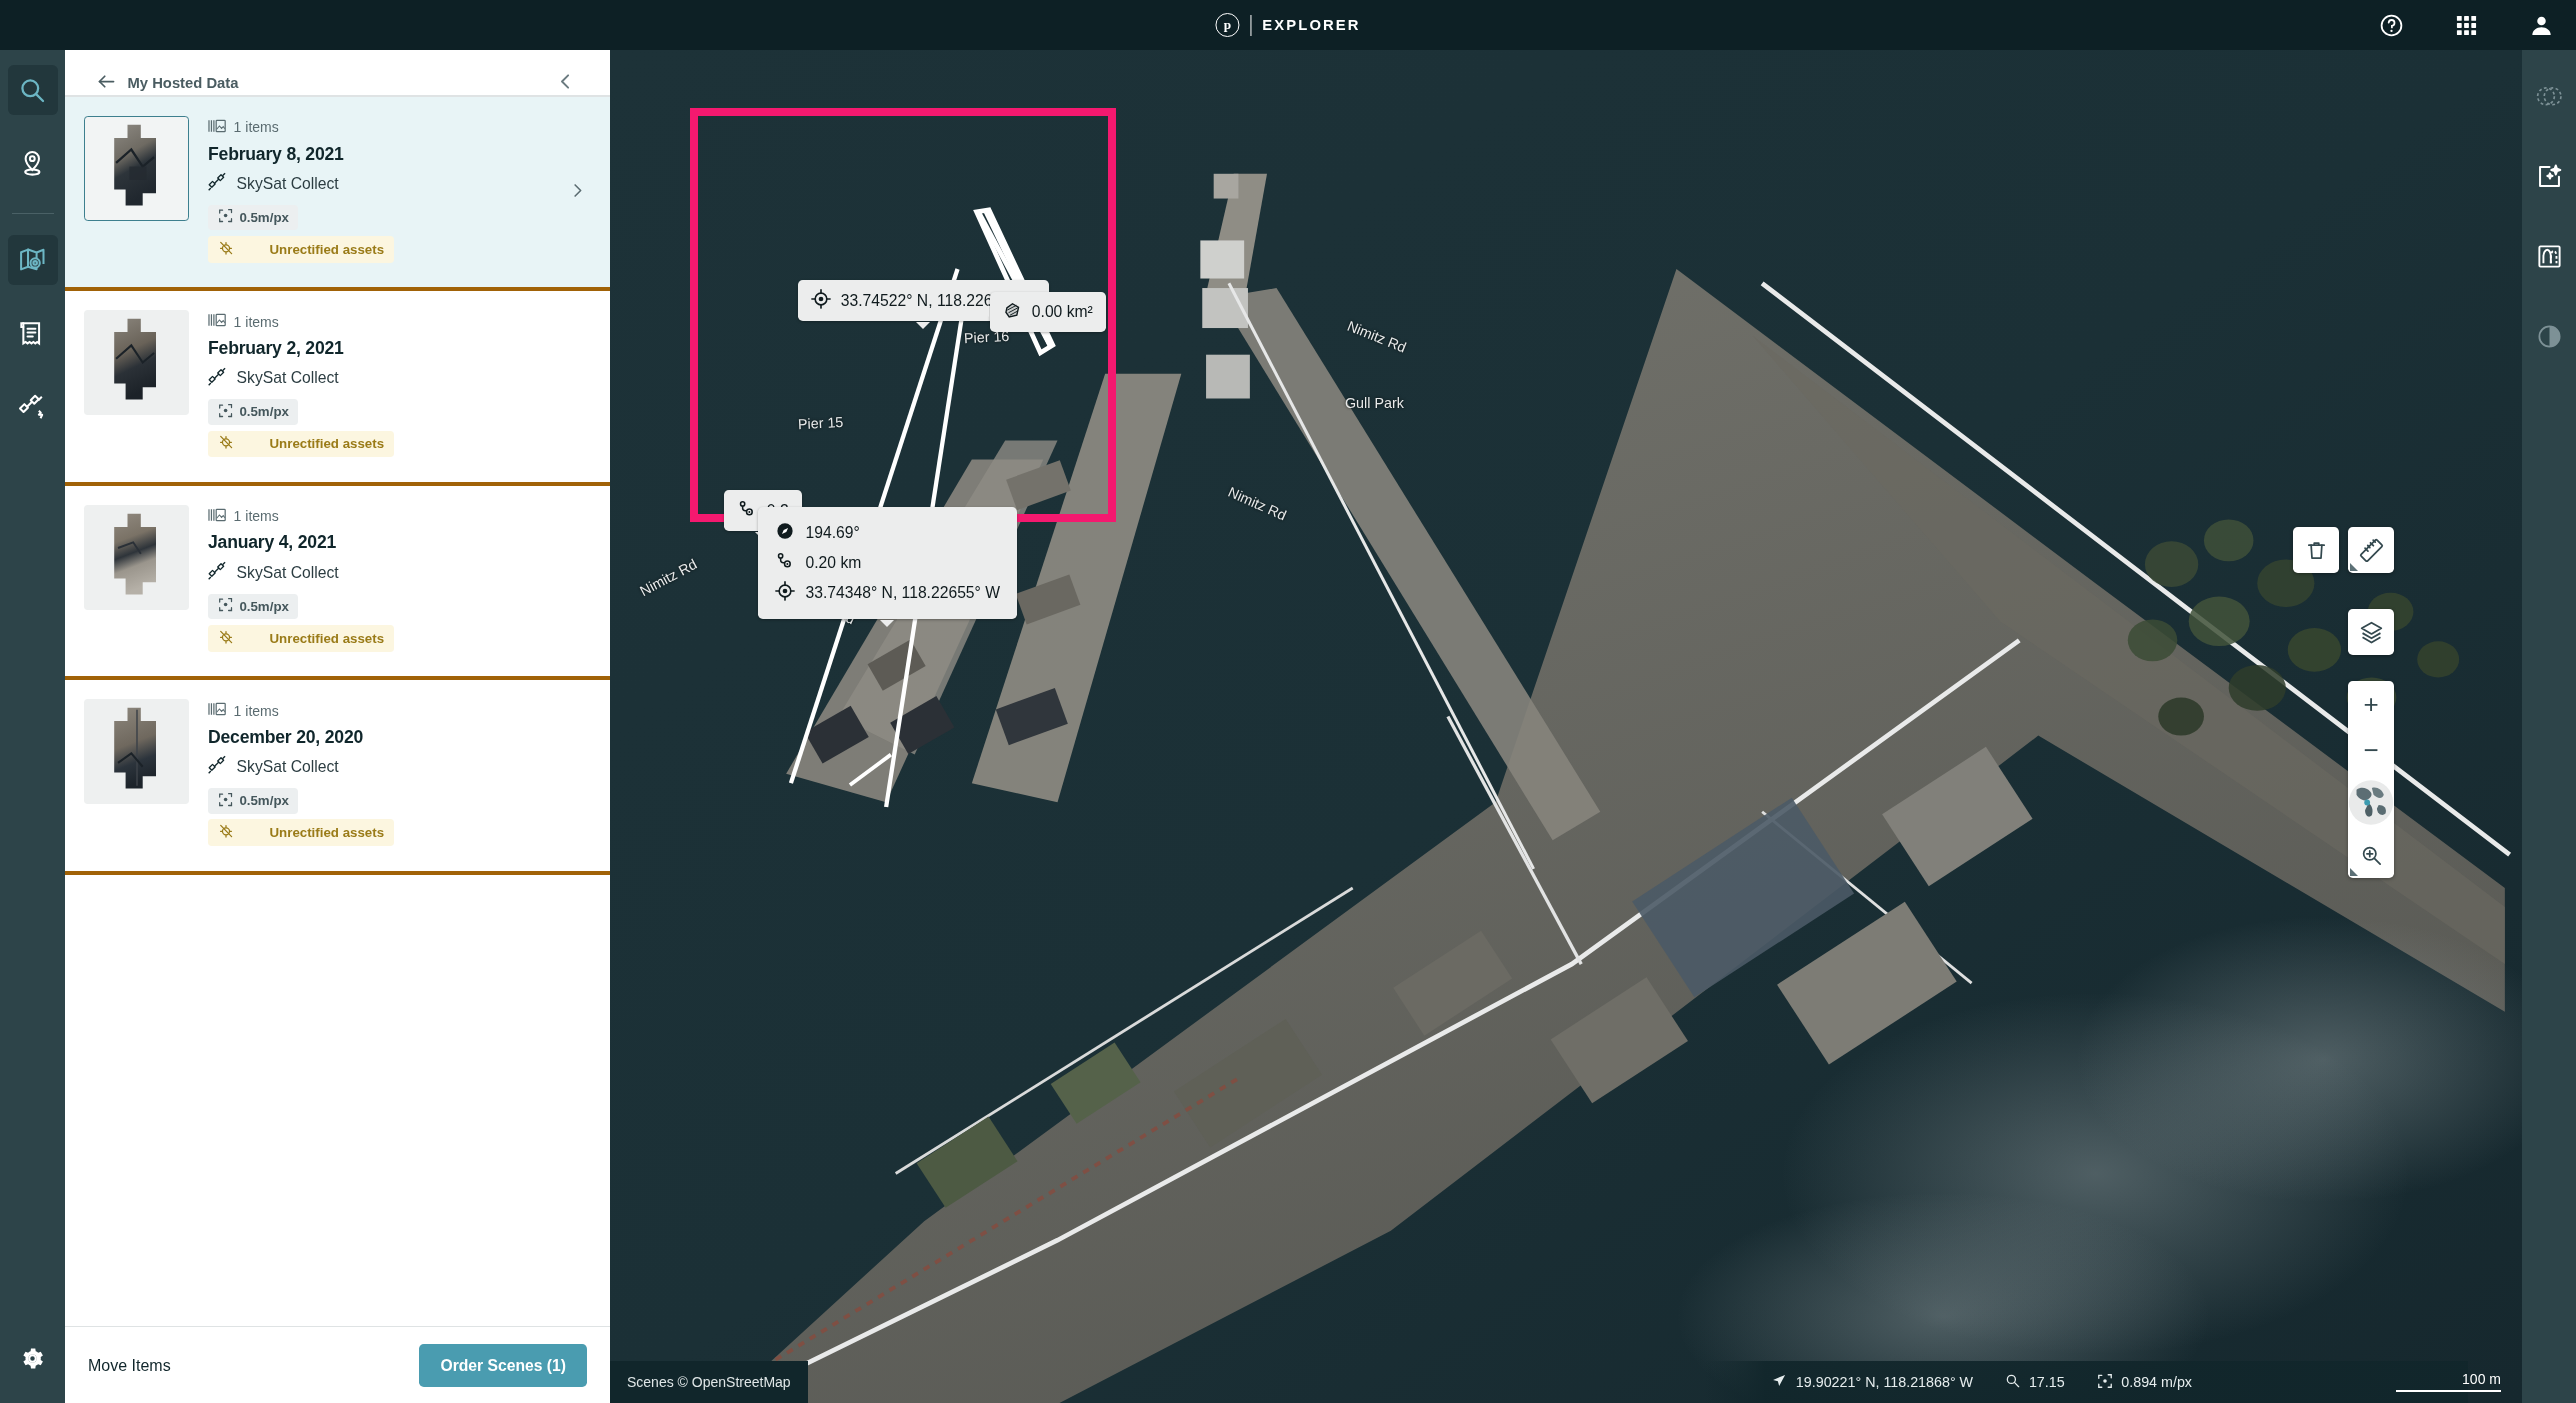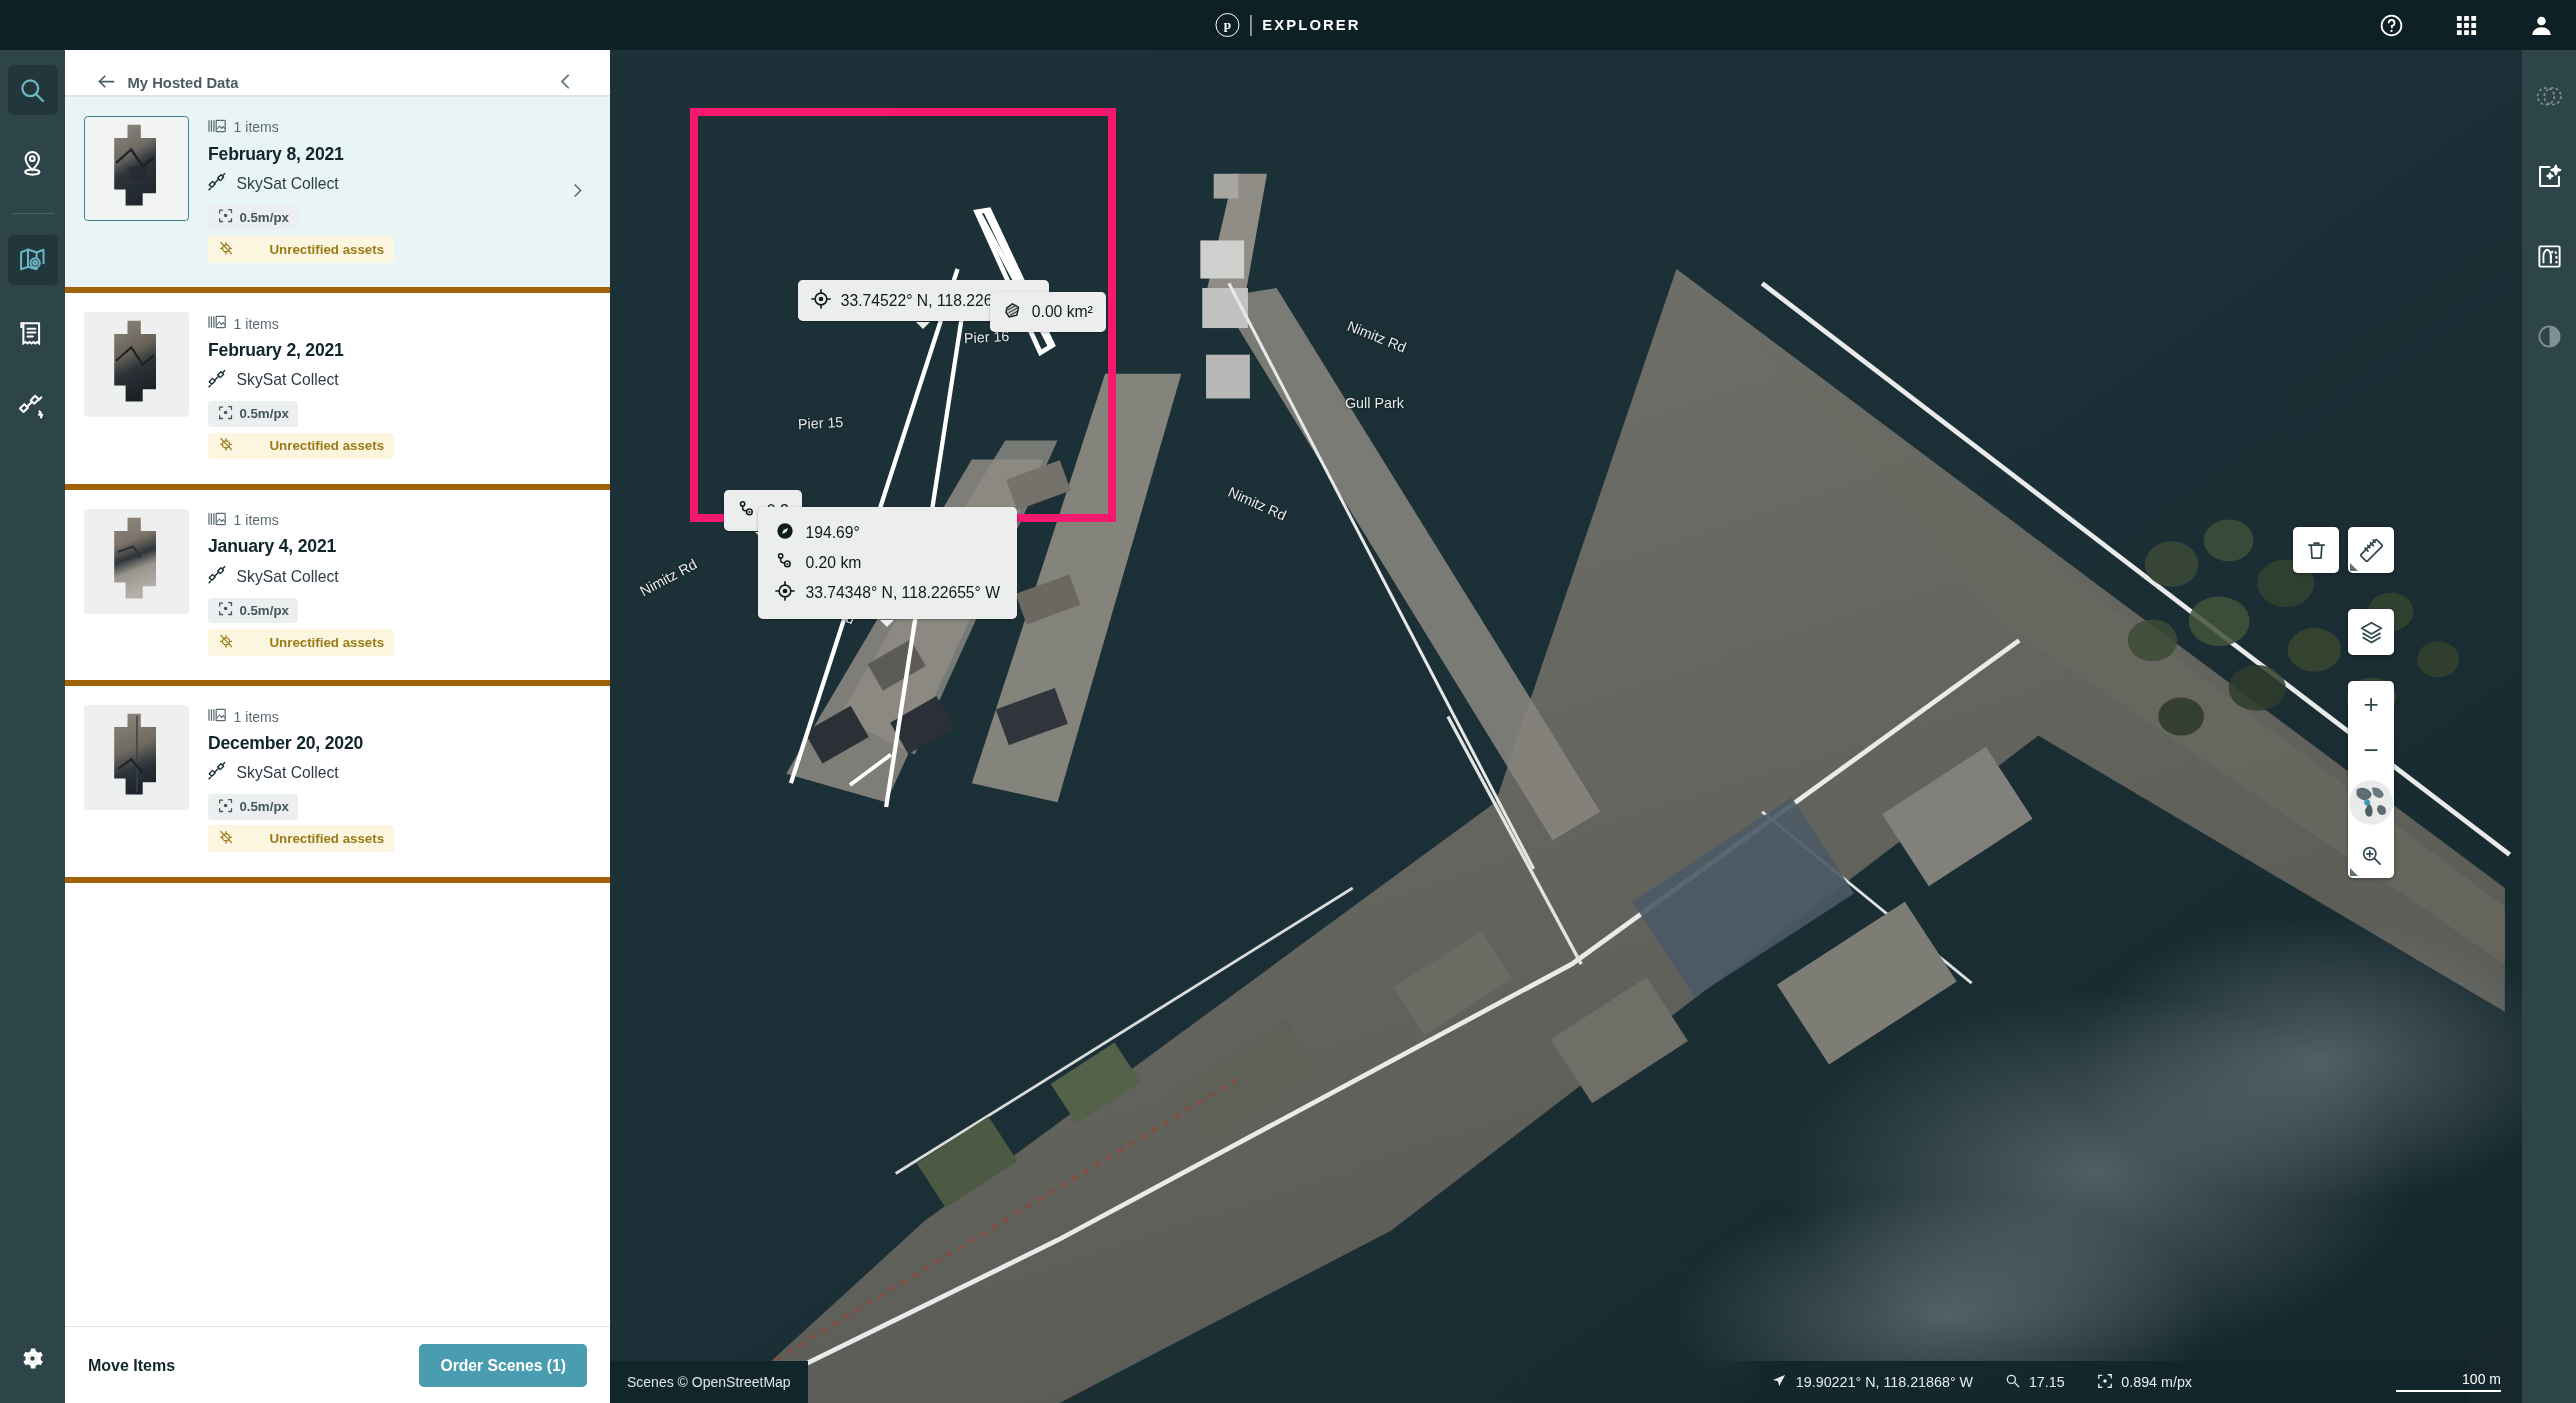--- a/index.html
+++ b/index.html
@@ -63,21 +63,21 @@
   .panel-title {
     font-size: 31px; font-weight: 700; color: #10262b; line-height: 1.16;
     margin-top: 17px; margin-bottom: 21px; letter-spacing: -0.3px;
   }
   .panel-divider { height: 1px; background: #dfe3e4; }
   .scene-count { padding: 21px 30.5px; font-size: 15.2px; color: #32454a; }
 
   .scene-list { flex: 1; overflow: hidden; border-top:1px solid #dfe3e4; }
   .scene-item {
     display: flex; align-items: flex-start; gap: 19px;
-    padding: 19px 19px 19px 19px; border-bottom: 6px solid #a16207;
+    padding: 19px 19px 19px 19px; border-bottom: 4px solid #a16207;
     position: relative; cursor: pointer; min-height: 128px;
   }
   .scene-item.selected { background: #e8f4f6; }
   .thumb {
     width: 105px; height: 105px; border-radius: 3.8px; background: #eef0f0;
     flex: 0 0 105px; display:flex; align-items:center; justify-content:center;
     overflow:hidden;
   }
   .scene-item.selected .thumb { border: 1.9px solid #3d7f8e; background:#f2f4f4; }
   .thumb svg { display:block; }
@@ -94,21 +94,21 @@
     font-weight: bold;
   }
   .chip.res { background: #eceff0; color: #45575c; }
   .chip.warn { background: #fcf6e0; color: #9a7b18; gap: 36px; }
   .chev { position: absolute; right: 23px; top: 50%; transform: translateY(-50%); color:#5a6b70; }
 
   .panel-foot {
     border-top: 1px solid #dfe3e4; padding: 17px 23px;
     display: flex; align-items: center; justify-content: space-between;
   }
-  .move-items { font-size: 16px; font-weight: 700; color: #10262b; cursor: pointer; text-align: right; }
+  .move-items { font-size: 16px; font-weight: 400; color: #10262b; cursor: pointer; text-align: right; }
   .order-btn {
     background: #4a9cb0; color: #fff; border: none; border-radius: 4.8px;
     padding: 12.4px 21px; font-size: 15.7px; font-weight: 700; cursor: pointer;
     font-family: "Liberation Sans", sans-serif;
   }
 
   
   .map { position: absolute; top: 50px; left: 610px; right: 54px; bottom: 0; overflow: hidden; background:#16292e; }
   .map-canvas { position:absolute; inset:0; }
   .map-attr {

